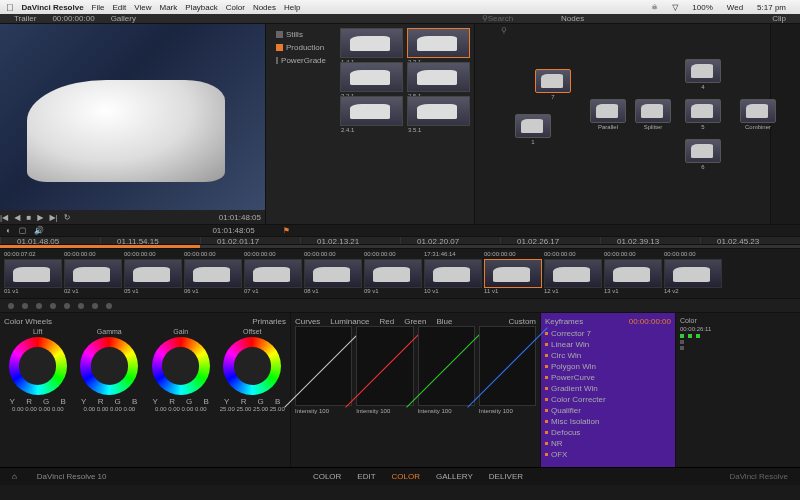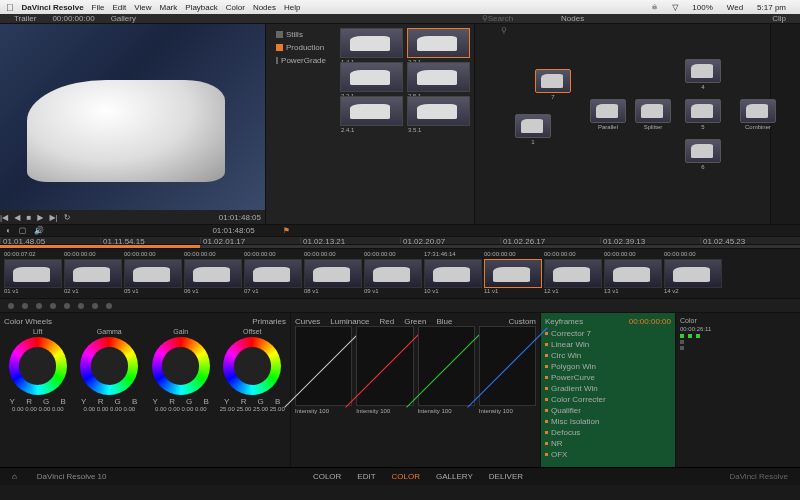--- a/index.html
+++ b/index.html
@@ -30,21 +30,21 @@
 .nodes .hdr{height:10px;font-size:7px;padding:2px 6px;display:flex}
 .nodes .hdr .srch{margin-left:20px;color:#666}
 .node{position:absolute;width:36px;height:24px;background:linear-gradient(#556,#334);border:1px solid #555;border-radius:2px}
 .node.sel{border:1px solid #e87b2c}
 .node .car{position:absolute;top:20%;left:15%;width:65%;height:60%;background:#ccc;border-radius:30% 15% 8% 8%}
 .node .nl{position:absolute;bottom:-8px;left:50%;transform:translateX(-50%);font-size:6px}
 .clippanel{width:30px;background:#1a1a1a;border-left:1px solid #111;padding:2px;font-size:6px}
 .viewerbar{height:12px;background:#1a1a1a;display:flex;align-items:center;padding:0 6px;gap:8px;border-top:1px solid #111;font-size:7px}
 .viewerbar .tc{font-size:8px}
 .tlruler{height:8px;background:#252525;display:flex;font-size:6px;border-top:1px solid #111}
-.tlruler span{flex:1;padding-left:2px;border-left:1px solid #333}
+.tlruler span{flex:1;padding-left:16px;border-left:1px solid #333}
 .tlmark{height:4px;background:linear-gradient(90deg,#e87b2c 0%,#e87b2c 25%,#333 25%);border-top:1px solid #111}
 .thumbstrip{height:50px;background:#1a1a1a;display:flex;gap:2px;padding:2px 4px;overflow:hidden;border-top:1px solid #111}
 .sclip{width:58px;display:flex;flex-direction:column}
 .sclip .tc{font-size:6px;height:8px}
 .sclip .im{flex:1;background:linear-gradient(#445,#223);border:1px solid #333;position:relative}
 .sclip.sel .im{border:1px solid #e87b2c}
 .sclip .im .car{position:absolute;top:25%;left:15%;width:65%;height:55%;background:#ccc;border-radius:30% 15% 8% 8%}
 .sclip .meta{font-size:6px;height:8px}
 .toolstrip{height:14px;background:#1e1e1e;display:flex;align-items:center;gap:8px;padding:0 8px;border-top:1px solid #111;font-size:7px}
 .toolstrip .dot{width:6px;height:6px;border-radius:50%;background:#555}
@@ -59,21 +59,21 @@
 .wheel .yrgb{display:flex;justify-content:space-around;font-size:5px;margin-top:2px}
 .wheel .vals{font-size:6px}
 .adjrow{display:flex;gap:8px;font-size:6px;margin-top:4px;padding:0 4px}
 .curves{width:250px;background:#1a1a1a;padding:4px;border-left:1px solid #111}
 .curves .hdr{font-size:7px;display:flex;gap:10px;margin-bottom:0}
 .curverow{display:flex;gap:4px}
 .curve{flex:1}
 .curve .box{height:80px;background:#111;border:1px solid #333;position:relative}
 .curve .diag{position:absolute;width:1px;height:113px;top:-16px;left:50%;transform:rotate(45deg);transform-origin:center}
 .curve .intensity{font-size:6px;margin-top:2px}
-.keyframes{width:135px;background:#14532d;padding:4px;border-left:1px solid #111;font-size:6px}
+.keyframes{width:135px;background:#4c1d95;padding:4px;border-left:1px solid #111;font-size:6px}
 .keyframes .hdr{font-size:7px;margin-bottom:2px}
 .keyframes .row{padding:1px 0;display:flex;align-items:center}
 .keyframes .row .dot{width:3px;height:3px;background:#e87b2c;margin-right:3px}
 .colorpanel{flex:1;background:#1a1a1a;border-left:1px solid #111;padding:4px;font-size:6px}
 .colorpanel .hdr{font-size:7px;margin-bottom:2px}
 .colorpanel .tc{font-size:6px}
 .colorpanel .dotrow{display:flex;gap:4px;margin:2px 0}
 .colorpanel .dotrow span{width:4px;height:4px;background:#3c3}
 .pages{height:18px;background:#151515;display:flex;align-items:center;gap:20px;padding:0 12px;font-size:7px;border-top:1px solid #000}
 .pages .prj{color:#888}

